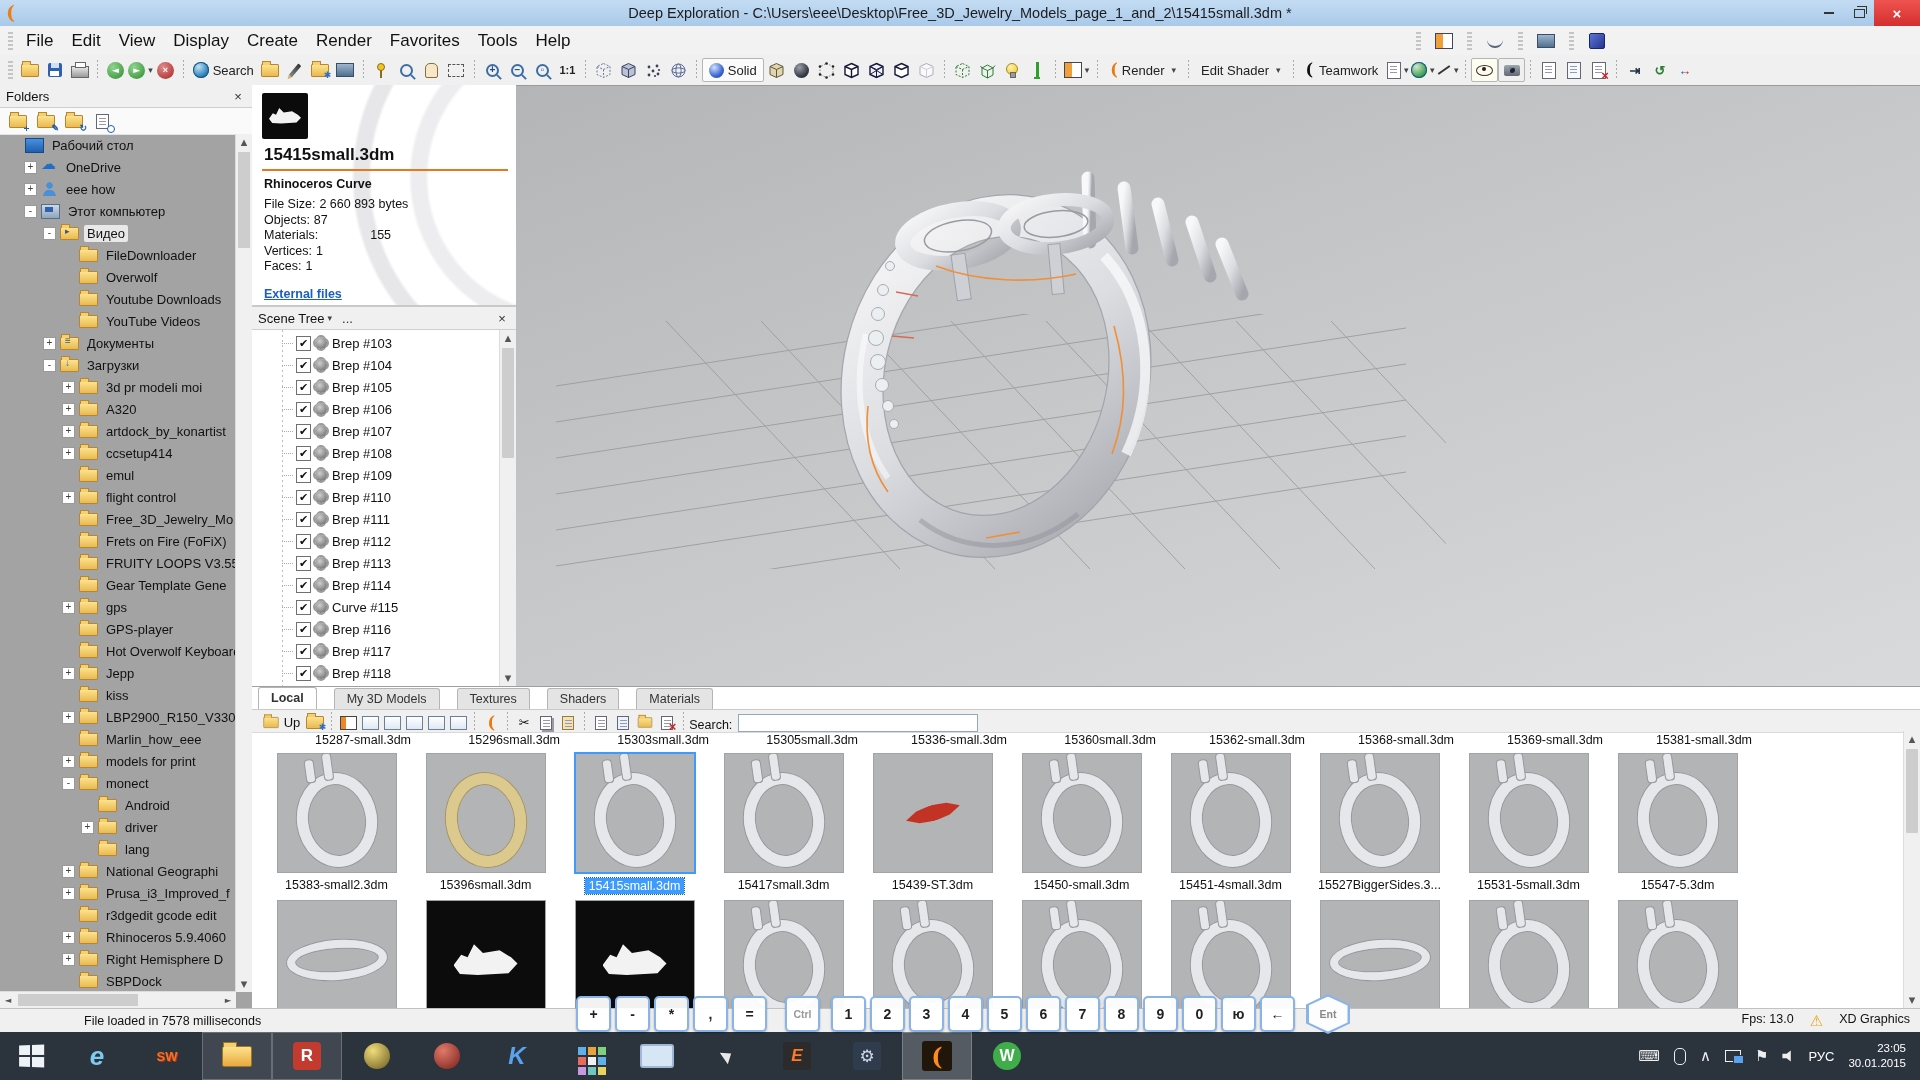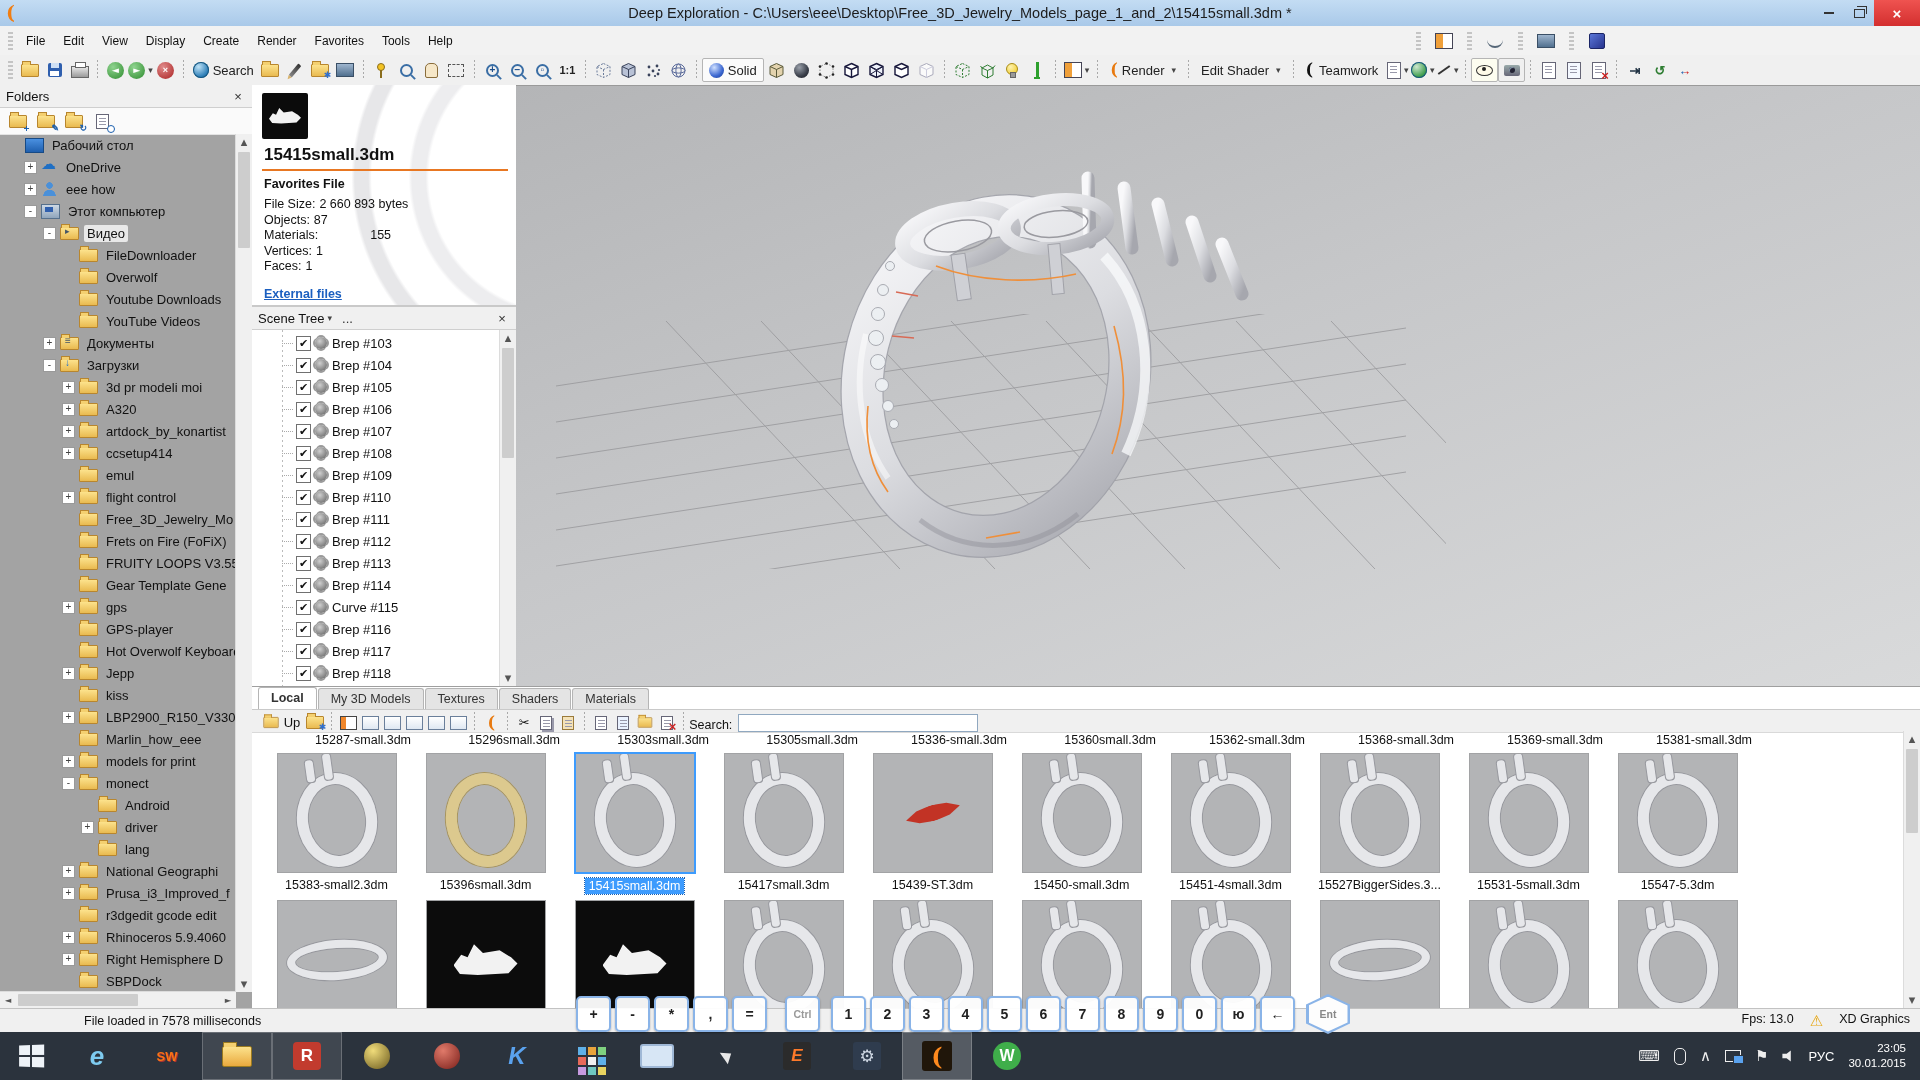--- a/index.html
+++ b/index.html
@@ -17,21 +17,21 @@
   .wbtn{width:30px;display:grid;place-items:center;color:#222;font-size:13px}
   .wbtn .bar{width:10px;height:2px;background:#333}
   .wbtn .rest{width:9px;height:7px;border:1.5px solid #333;position:relative;background:transparent}
   .wbtn .rest:before{content:"";position:absolute;left:2px;top:-4px;width:9px;height:7px;border:1.5px solid #333;border-bottom:none;border-left:none}
   .wbtn.close{width:46px;background:linear-gradient(#ef5350,#d32f2f);color:#fff;font-size:15px;font-weight:bold}
 
   
   #menubar{position:absolute;left:0;top:26px;right:0;height:29px;background:#f2f2f2;
     border-bottom:1px solid #dcdcdc;display:flex;align-items:center;padding-left:4px}
   .grip{width:5px;height:18px;margin:0 4px;background:repeating-linear-gradient(#b9b9b9 0 2px,transparent 2px 4px);opacity:.8}
-  .menu-item{padding:5px 9px;font-size:12px}
+  .menu-item{padding:5px 9px;font-size:17px}
   #quickbar{position:absolute;left:1412px;top:3px;display:flex;align-items:center;gap:6px}
   .qicon{width:24px;height:22px;display:grid;place-items:center;border:1px solid transparent}
   .icn-wingrid{width:16px;height:14px;border:1px solid #445;background:
      linear-gradient(90deg,#f0a03a 0 7px,#fff 7px),linear-gradient(#445 1px,transparent 0) 0 6px/100% 2px no-repeat}
   .icn-wave{width:16px;height:12px;border-bottom:2px solid #567;border-radius:0 0 8px 8px}
   .icn-screen{width:16px;height:12px;background:linear-gradient(#9fb6cf,#51708f);border:1px solid #3a4f66}
   .icn-bluecube{width:14px;height:14px;background:linear-gradient(135deg,#5a76d8,#27348e);border:1px solid #1b2566;border-radius:2px}
 
   
   #toolbar{position:absolute;left:0;top:55px;right:0;height:30px;background:#f0f0f0;
@@ -154,21 +154,21 @@
     box-shadow:0 -3px 0 -1px #9a9a9a,0 3px 0 -1px #9a9a9a,-3px 0 0 -1px #9a9a9a,3px 0 0 -1px #9a9a9a}
   .slabel{font-size:13px}
 
   
   #viewport{position:absolute;left:516px;top:85px;right:0;height:601px;
     background:linear-gradient(160deg,#b4b5b7 0%,#c6c7c9 45%,#d9dadb 100%);border-top:1px solid #9a9a9a}
   #viewport svg{display:block;width:100%;height:100%}
 
   
   #browser{position:absolute;left:252px;top:686px;right:0;bottom:72px;background:#fff;border-top:1px solid #9f9f9f}
-  #tabs{position:absolute;left:6px;top:0;height:22px;display:flex;align-items:flex-end;gap:1px}
+  #tabs{position:absolute;left:6px;top:0;height:22px;display:flex;align-items:flex-end;gap:17px}
   .tab{padding:3px 12px 3px;background:#e4e4e4;border:1px solid #b5b5b5;border-bottom:none;
     border-radius:3px 3px 0 0;font-size:12.5px;color:#333}
   .tab[data-active="true"]{background:#fff;font-weight:bold;height:16px;position:relative;top:1px}
   #btoolbar{position:absolute;left:0;top:22px;right:0;height:22px;background:#f0f0f0;border-top:1px solid #c9c9c9;
     border-bottom:1px solid #d9d9d9;display:flex;align-items:flex-end;padding-left:6px}
   .bic{width:22px;height:19px;display:inline-flex;align-items:center;justify-content:center;border-radius:2px;flex:none}
   .viewmode{width:15px;height:12px;border:1px solid #6a7f9a;background:linear-gradient(#fff,#dfe8f2)}
   .viewmode.active{background:linear-gradient(90deg,#f0862a 0 5px,#fff 5px);border-color:#444}
   .de-orange{font-family:"DejaVu Serif",serif;font-weight:bold;color:#e87a10;font-size:16px;line-height:14px}
   #bsearch{width:230px;height:16px;border:1px solid #90a8c0;background:#fff;margin-left:6px;font-size:12px;padding:0 4px}
@@ -815,21 +815,21 @@
     </div>
   </div>
 
   <div id="midcol">
     <div id="infopanel">
       <div class="rhino-tile">
           <div class="rhino-shape"></div>
         </div>
       <div id="info-name">15415small.3dm</div>
       <div id="info-rule"></div>
-      <div id="info-type">Favorites File</div>
+      <div id="info-type">Rhinoceros Curve</div>
       <div id="info-fields">
 
           <div class="ifield">
             <span class="flab">File Size:</span><span class="fval">2 660 893 bytes</span>
           </div>
 
           <div class="ifield">
             <span class="flab">Objects:</span><span class="fval">87</span>
           </div>
 

